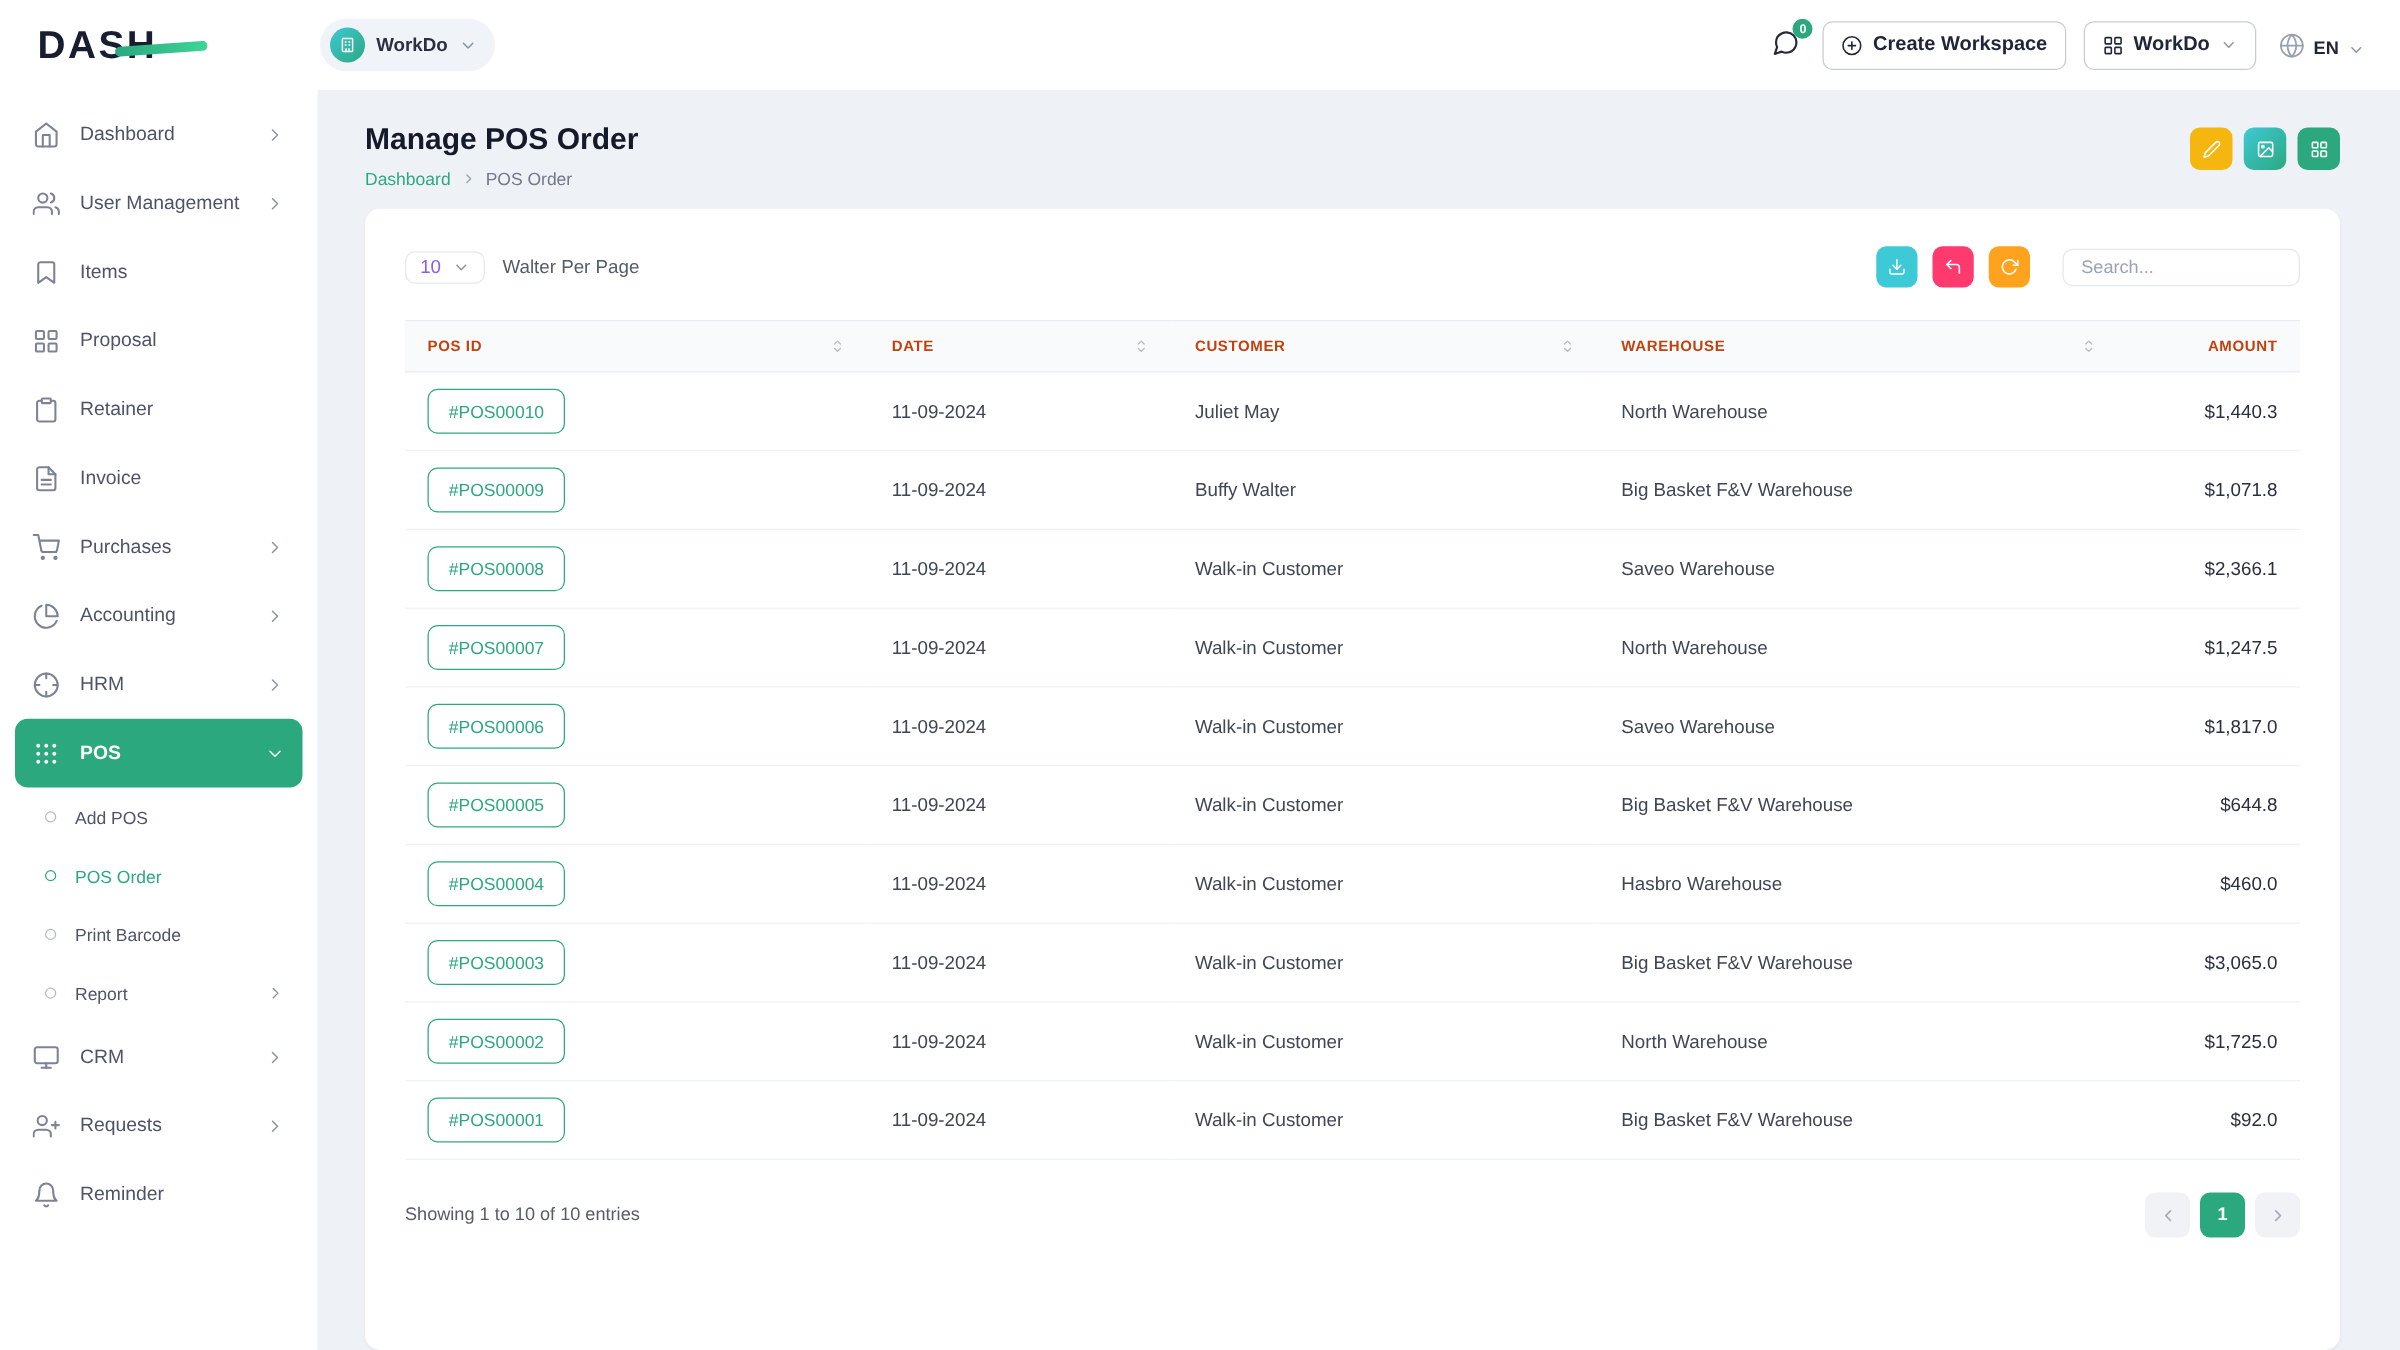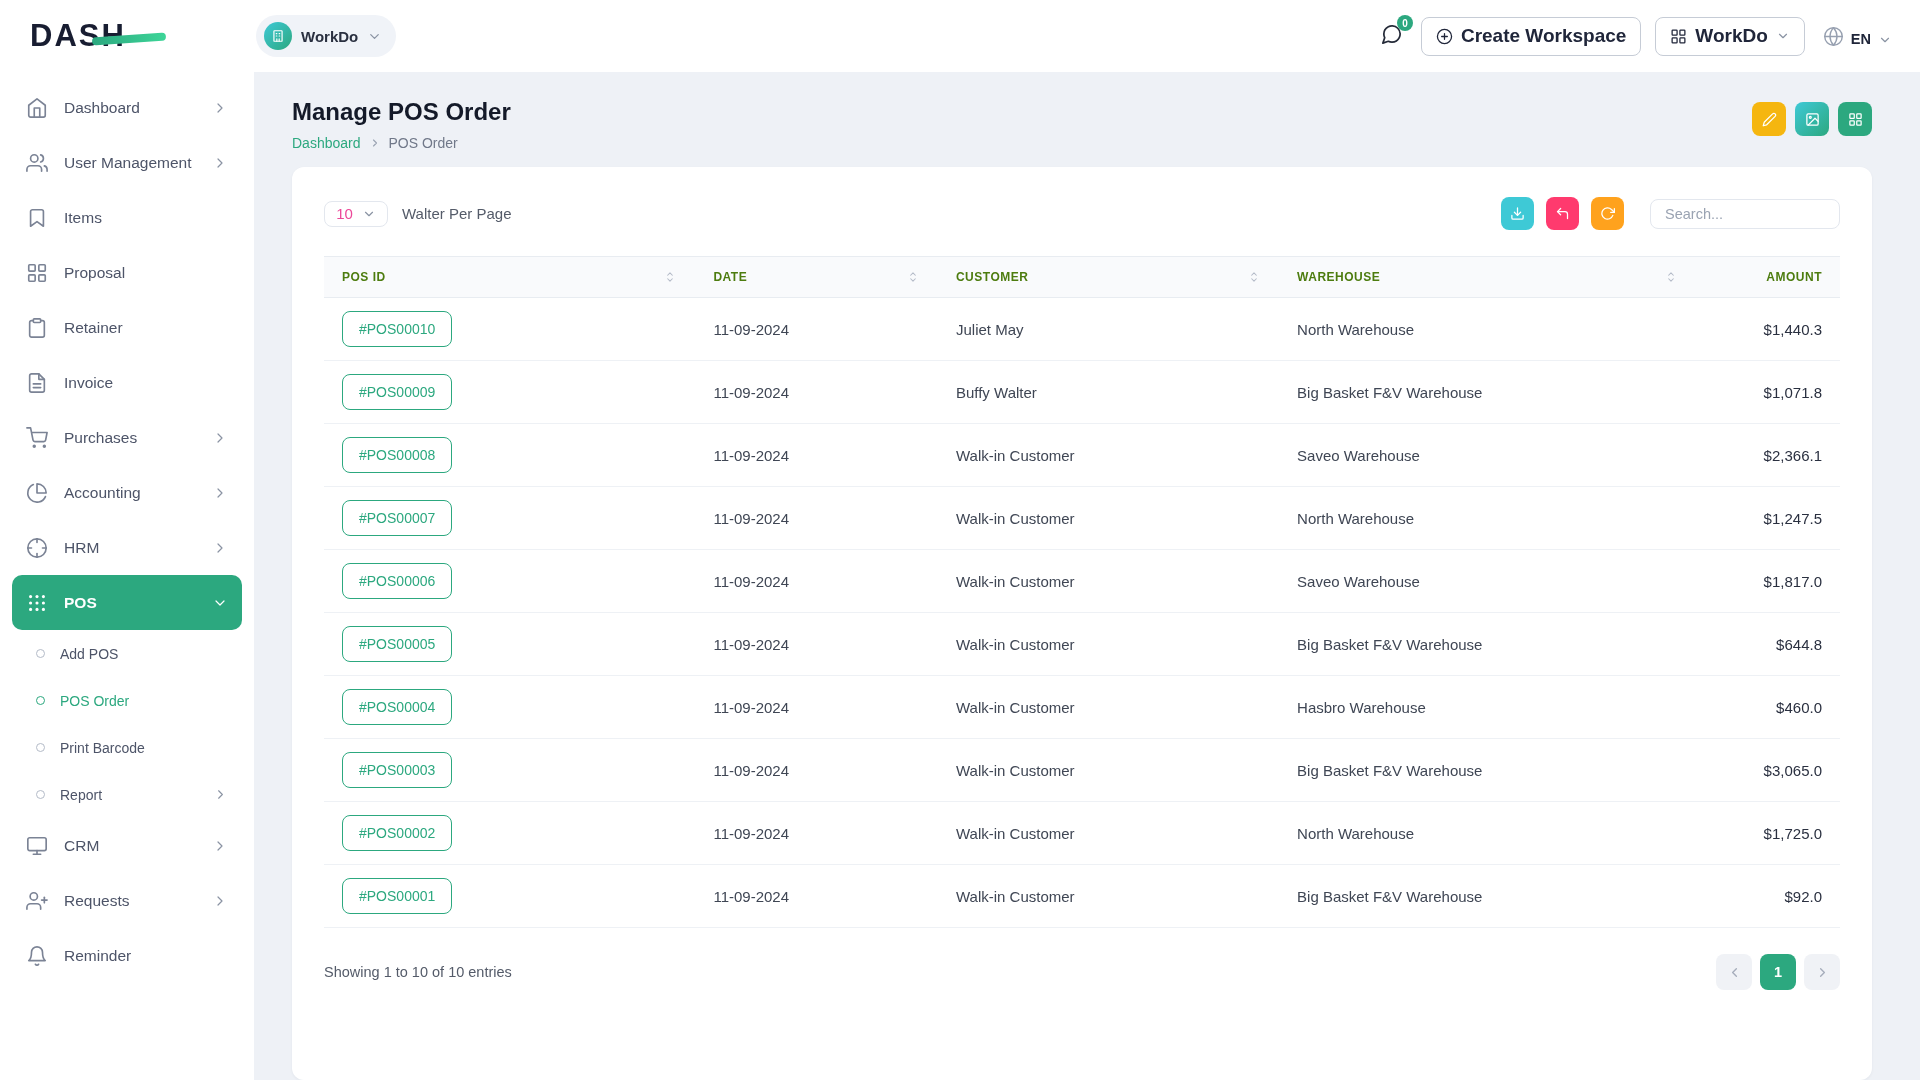--- a/index.html
+++ b/index.html
@@ -19,21 +19,21 @@
                display:flex; align-items:center; justify-content:center; color:#fff; }
   .ws-pill .ws-name { font-size:15px; font-weight:600; color:#2a3040; }
   .muted-chev { color:#8a93a3; }
 
   .topbar-right { margin-left:auto; display:flex; align-items:center; gap:14px; }
   .icon-btn { position:relative; background:none; border:none; color:#242a38; cursor:pointer; padding:4px; }
   .badge { position:absolute; top:-4px; right:-6px; background:#2ca87f; color:#fff; font-size:10px; font-weight:700;
            min-width:16px; height:16px; border-radius:999px; display:flex; align-items:center; justify-content:center;
            padding:0 4px; font-family:"Liberation Sans",sans-serif; }
   .outline-btn { display:flex; align-items:center; gap:8px; background:#fff; border:1px solid #c6ccd6; border-radius:8px;
-                 height:39px; padding:0 14px; font-size:19px; font-weight:600; color:#20263a; cursor:pointer;
+                 height:39px; padding:0 14px; font-size:16px; font-weight:600; color:#20263a; cursor:pointer;
                  font-family:"Liberation Sans",sans-serif; }
   .lang { display:flex; align-items:flex-end; gap:7px; cursor:pointer; margin-left:4px; }
   .lang .globe { color:#97a0b0; }
   .lang-code { font-size:14.5px; font-weight:600; color:#20263a; }
 
   
   .body-row { flex:1; display:flex; min-height:0; }
 
   
   .sidebar { width:254px; background:#fff; padding:8px 12px 0 12px; flex:0 0 auto; overflow:hidden; }
@@ -68,30 +68,30 @@
   .sq-btn.teal   { background:#3ec9d6; }
   .sq-btn.pink   { background:#ff3a6e; }
   .sq-btn.orange { background:#ffa21d; }
 
   
   .card { background:#fff; border-radius:12px; box-shadow:0 1px 3px rgba(20,30,60,.05); margin-top:16px;
           flex:1; min-height:0; padding:30px 32px; display:flex; flex-direction:column; }
   .controls { display:flex; align-items:center; justify-content:space-between; margin-bottom:26px; }
   .controls .left, .controls .right { display:flex; align-items:center; gap:12px; }
   .select { display:flex; align-items:center; justify-content:center; gap:9px; width:64px; height:26px;
-            border:1px solid #e3e7ee; border-radius:8px; font-size:15px; color:#ec4899; cursor:pointer; }
+            border:1px solid #e3e7ee; border-radius:8px; font-size:15px; color:#8b5cf6; cursor:pointer; }
   .entries-label { font-size:15px; color:#545b69; margin-left:2px; }
   .controls .right .sq-btn { width:33px; height:33px; }
   .search { width:190px; height:30px; border:1px solid #e3e7ee; border-radius:8px; padding:0 14px; font-size:14.5px;
             color:#2a3040; outline:none; margin-left:14px; font-family:"Liberation Sans",sans-serif; }
   .search::placeholder { color:#9aa3b2; }
 
   table { width:100%; border-collapse:collapse; table-layout:fixed; }
   thead th { border-top:1px solid #e8ecf1; border-bottom:1px solid #e8ecf1; background:#f9fafc;
-             padding:13px 18px; font-size:12px; font-weight:700; letter-spacing:.5px; color:#4d7c0f; text-align:left; }
+             padding:13px 18px; font-size:12px; font-weight:700; letter-spacing:.5px; color:#c2410c; text-align:left; }
   .th-wrap { display:flex; align-items:center; justify-content:space-between; }
   .th-wrap.right { justify-content:flex-end; }
   .th-wrap .sort { color:#b4bbc8; flex:0 0 auto; }
   tbody td { padding:13px 18px; border-bottom:1px solid #eef1f5; font-size:15px; color:#3f4654; vertical-align:middle; }
   tbody td.right { text-align:right; color:#2a3040; }
   .pos-pill { display:inline-block; background:#fff; border:1px solid #2ca87f; color:#2ca87f; border-radius:8px;
               padding:9px 16px; font-size:14px; cursor:pointer; font-family:"Liberation Sans",sans-serif; }
 
   .table-footer { display:flex; align-items:center; justify-content:space-between; margin-top:26px; }
   .summary { font-size:14.5px; color:#545b69; }

